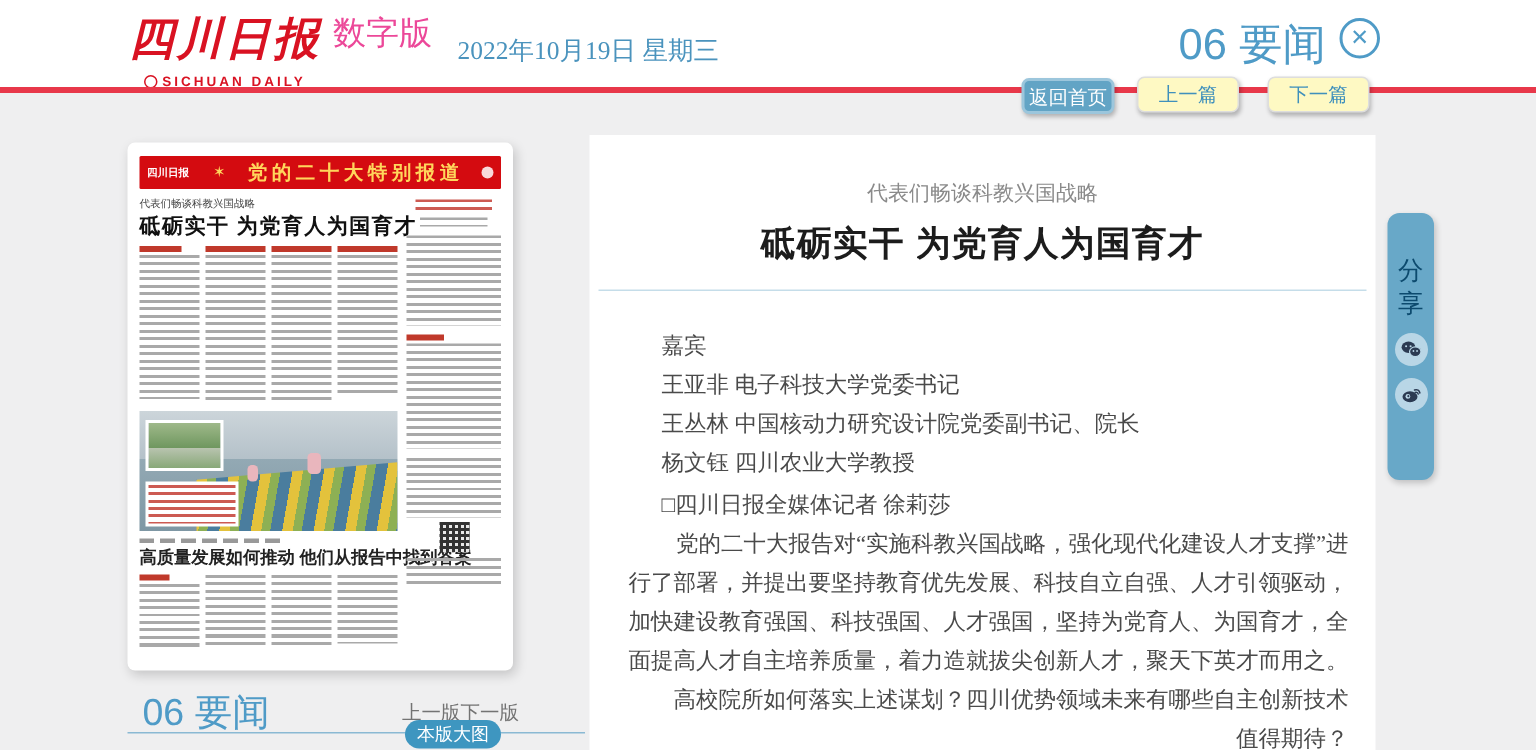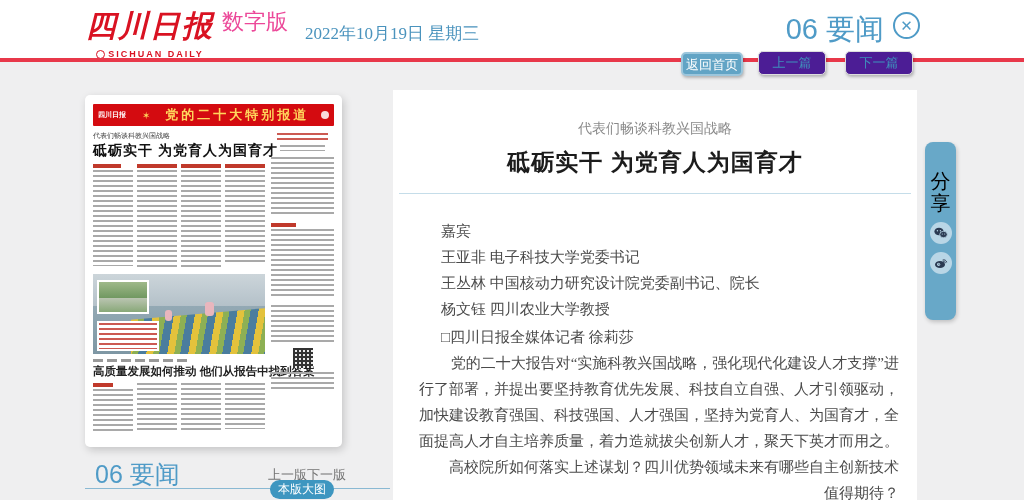--- a/index.html
+++ b/index.html
@@ -20,21 +20,21 @@
   .page-ind { position:absolute; right:140px; top:10px; font-size:29px; color:#4f9bc7; }
   .close-btn { position:absolute; right:104px; top:12px; width:27px; height:27px;
     border:2px solid #4f9bc7; border-radius:50%; color:#4f9bc7; font-size:15px;
     line-height:23px; text-align:center; cursor:pointer; background:#fff; }
 
   
   .nav-btn { position:absolute; height:24px; border-radius:5px; font-size:13px;
     text-align:center; line-height:22px; cursor:pointer; z-index:5;
     box-shadow:1px 2px 3px rgba(0,0,0,.25); }
   .btn-blue { background:#62a4c5; color:#ffffff; border:2px solid #9cc6dc; }
-  .btn-white { background:#4c1d95; color:#3f90bc; border:1px solid #dddddd; }
+  .btn-white { background:#fef9c3; color:#3f90bc; border:1px solid #dddddd; }
   #btn-home { left:681px; top:52px; width:62px; }
   #btn-prev { left:758px; top:51px; width:68px; }
   #btn-next { left:845px; top:51px; width:68px; }
 
   
   #thumb { position:absolute; left:85px; top:95px; width:257px; height:352px;
     background:#ffffff; border-radius:5px; box-shadow:2px 3px 8px rgba(0,0,0,.18);
     padding:9px 8px; cursor:pointer; }
   .np-banner { height:22px; background:#d40b10; display:flex; align-items:center;
     padding:0 5px; border-radius:1px; }
@@ -94,21 +94,21 @@
   .a-body { margin-top:24px; padding:0 18px; font-family:"Liberation Serif","DejaVu Serif",serif;
     font-size:15px; color:#4a4a4a; line-height:26px; }
   .a-guests { margin-left:2em; }
   .a-byline { margin-top:2px; text-indent:2em; }
   .a-para { text-indent:2em;text-align:right; }
 
   
   #share { position:absolute; left:925px; top:142px; width:31px; height:178px;
     background:#68a8c8; border-radius:8px; box-shadow:1px 2px 4px rgba(0,0,0,.2);
     display:flex; flex-direction:column; align-items:center; padding-top:28px; }
-  .share-label { color:#000000; font-size:20px; width:1em; line-height:22px;
+  .share-label { color:#0c4a6e; font-size:17px; width:1em; line-height:22px;
     text-align:right; word-break:break-all; }
   .share-ico { width:22px; height:22px; border-radius:50%; background:#b9d6e6;
     margin-top:8px; display:flex; align-items:center; justify-content:center; cursor:pointer; }
 </style>
 </head>
 <body>
 
 <div id="header">
   <div class="logo">
     <div class="logo-title">四川日报</div>

